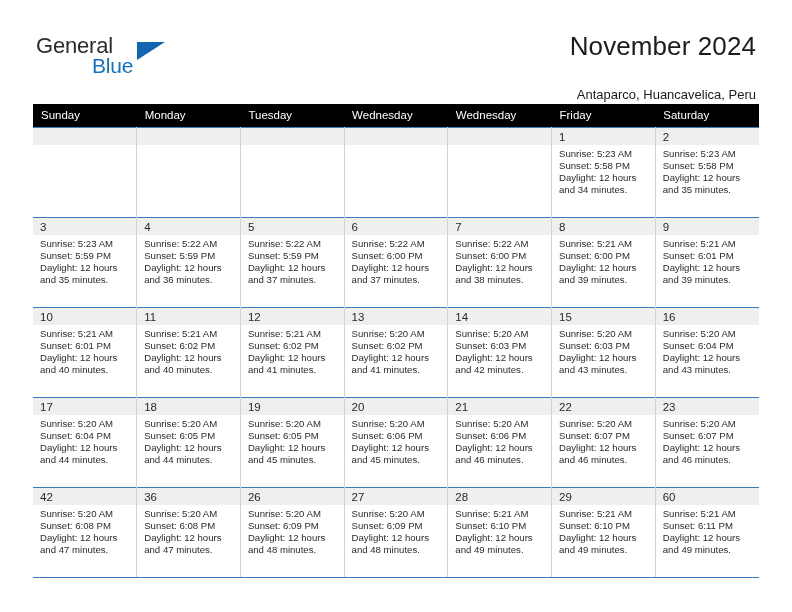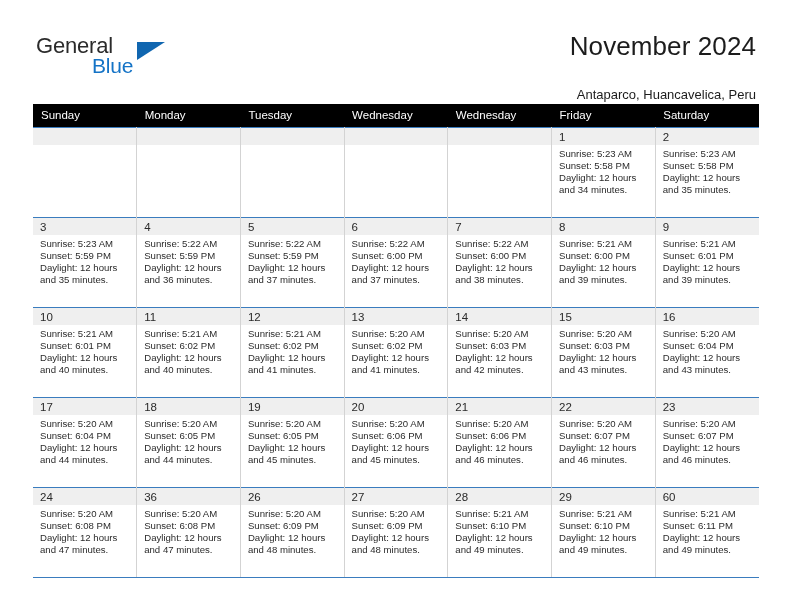--- a/index.html
+++ b/index.html
@@ -381,21 +381,21 @@
             <div class="cell-body">
               <div>Sunrise: 5:20 AM</div>
               <div>Sunset: 6:07 PM</div>
               <div>Daylight: 12 hours</div>
               <div>and 46 minutes.</div>
             </div>
           </td>
         </tr>
         <tr>
           <td>
-            <div class="daynum-band">24</div>
+            <div class="daynum-band">42</div>
             <div class="cell-body">
               <div>Sunrise: 5:20 AM</div>
               <div>Sunset: 6:08 PM</div>
               <div>Daylight: 12 hours</div>
               <div>and 47 minutes.</div>
             </div>
           </td>
           <td>
             <div class="daynum-band">36</div>
             <div class="cell-body">

